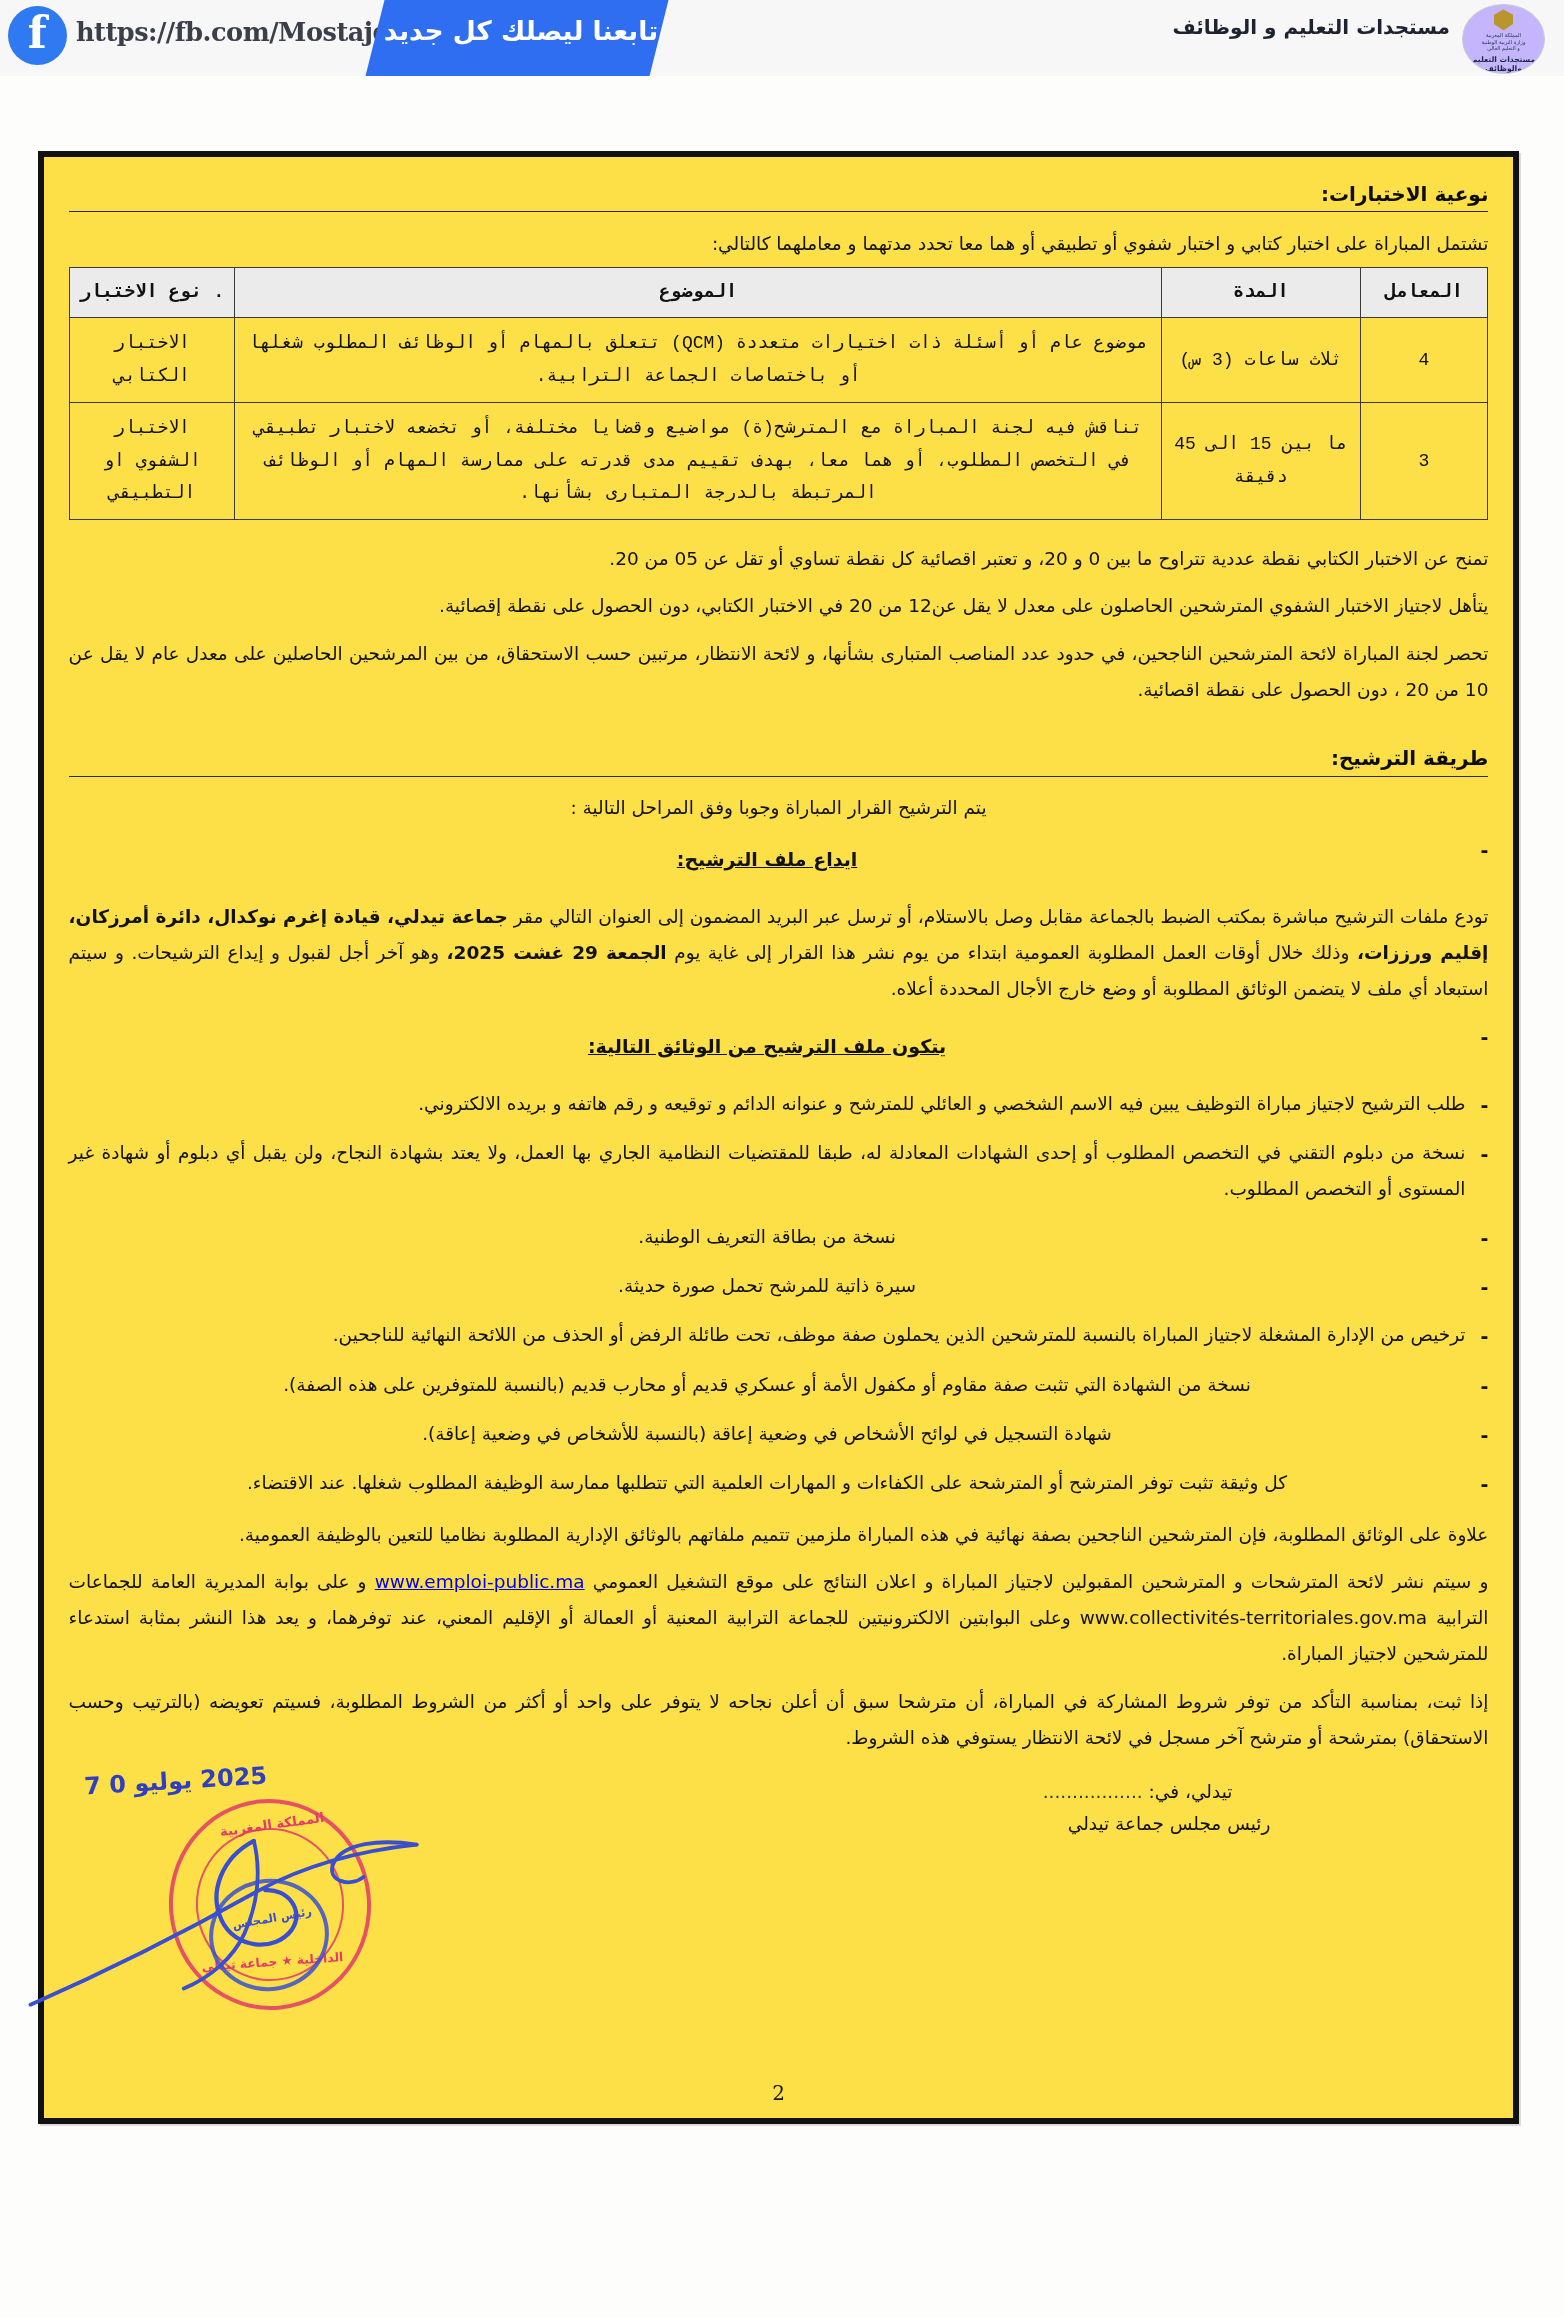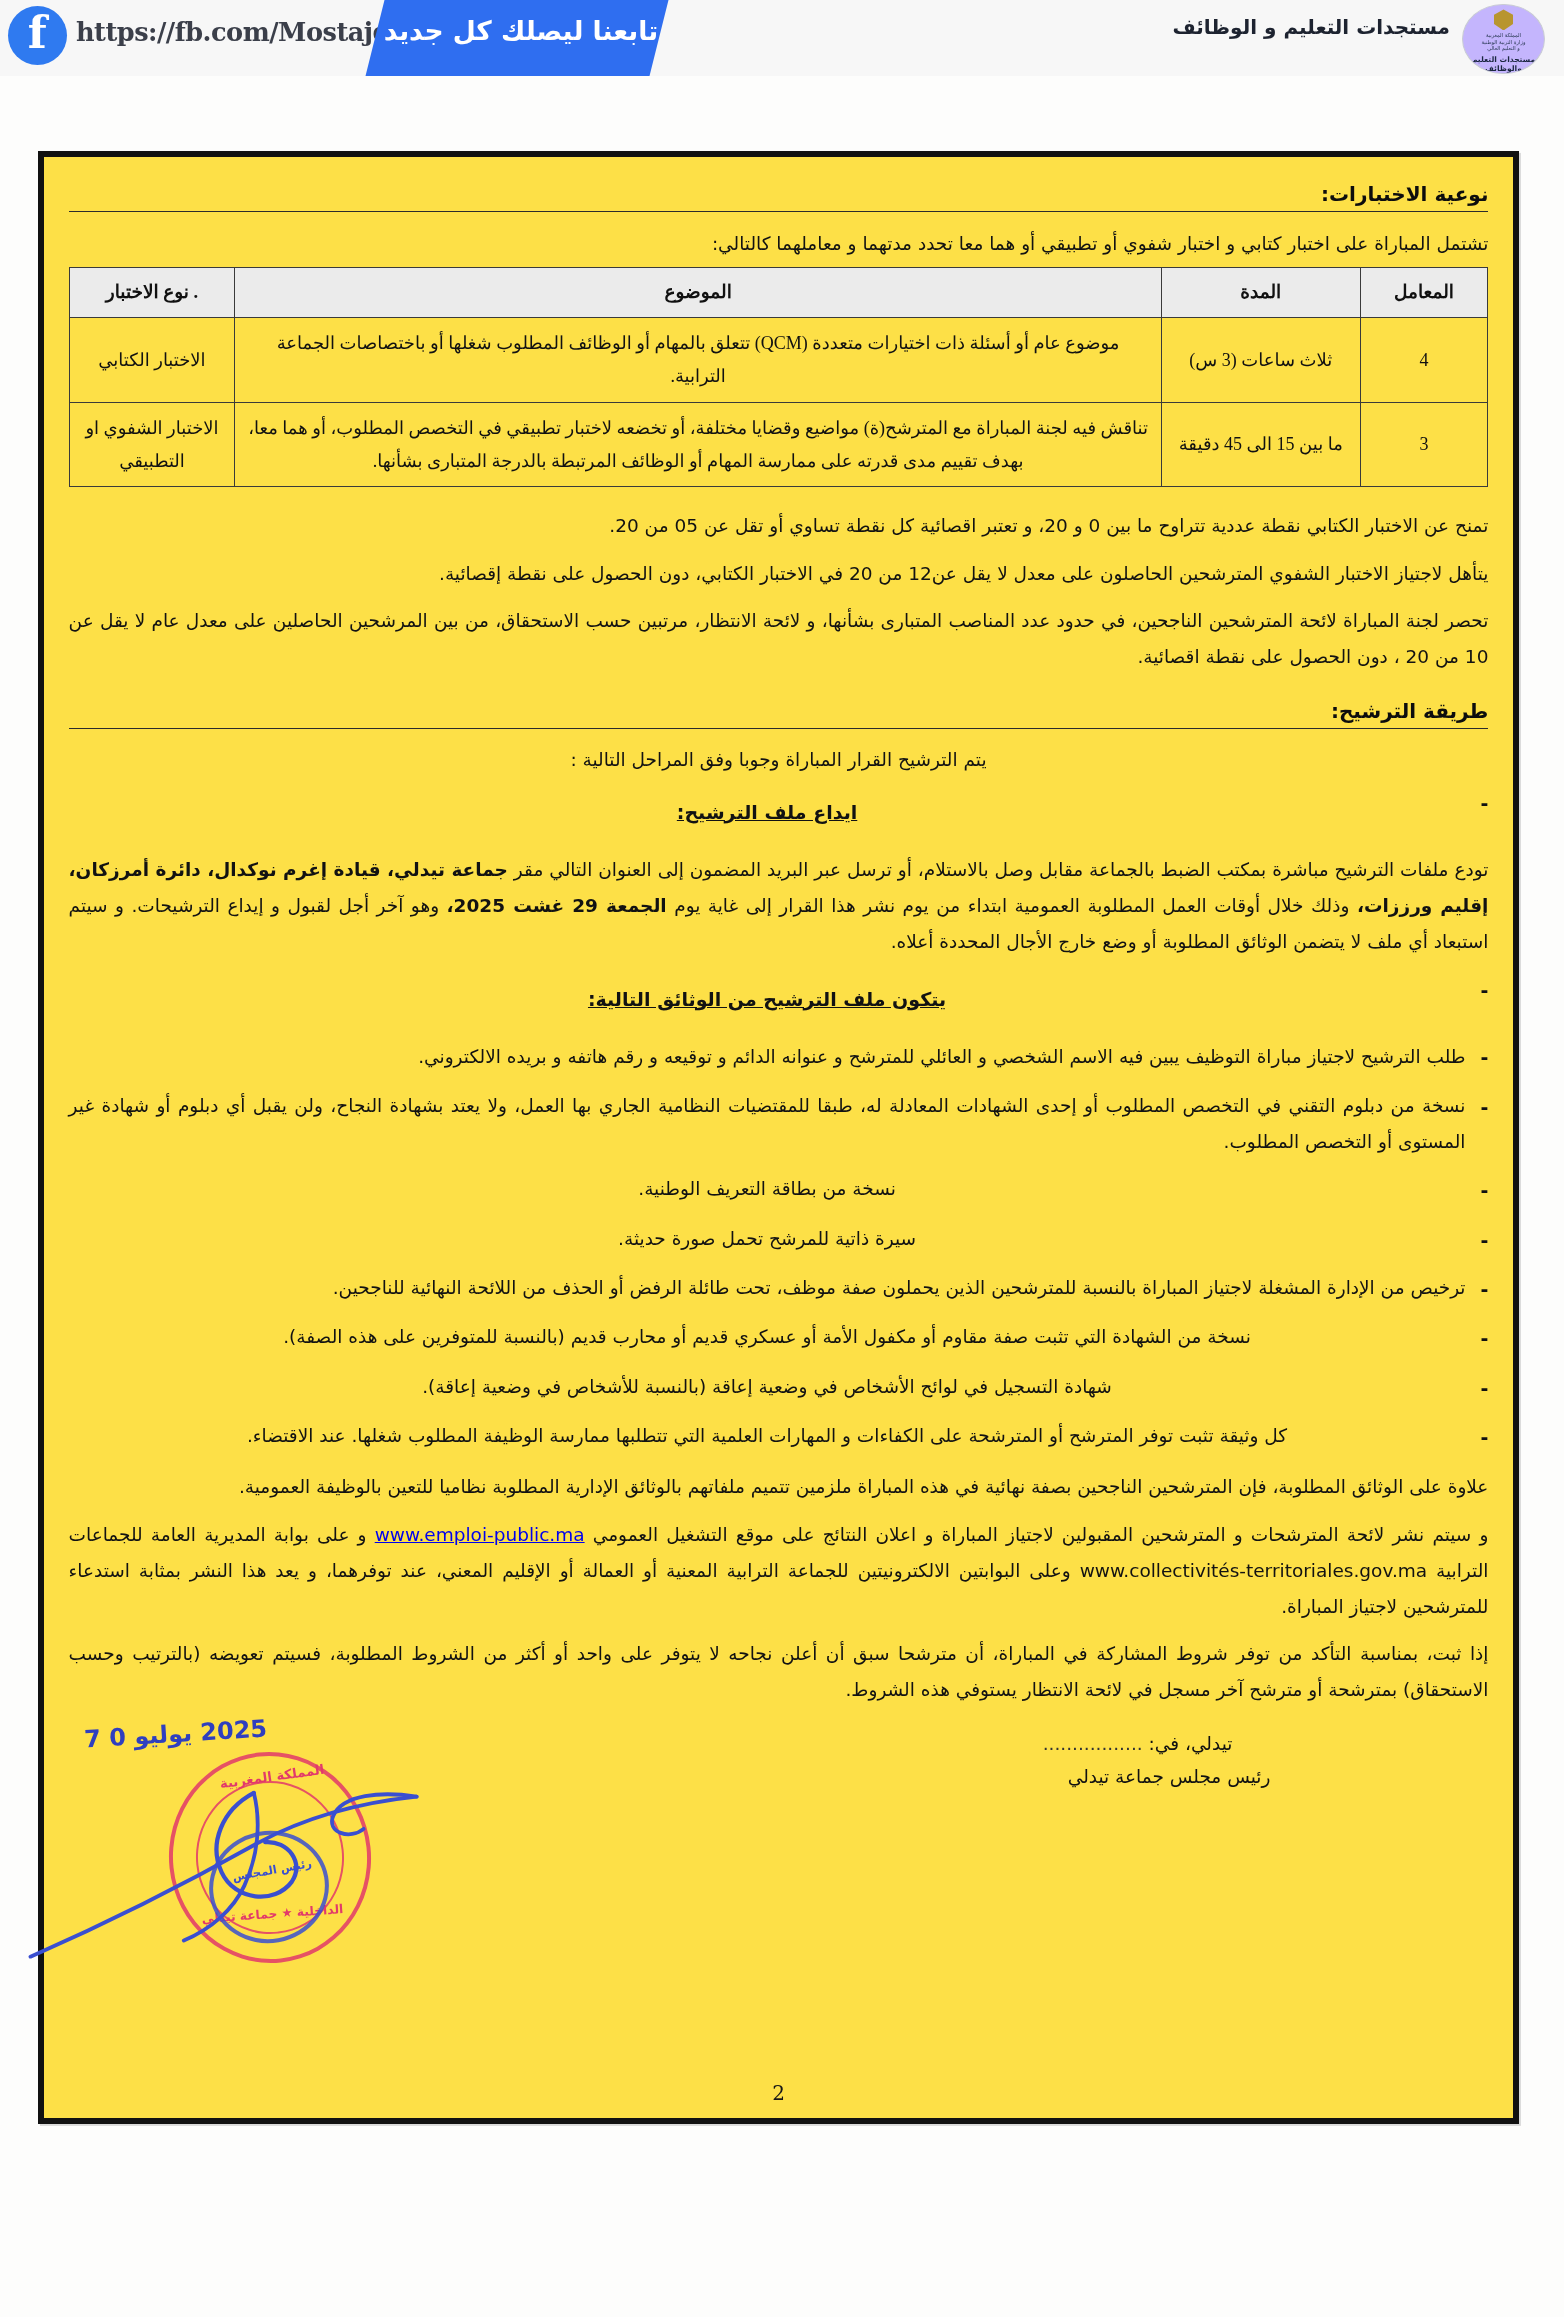--- a/index.html
+++ b/index.html
@@ -102,21 +102,21 @@
     border-collapse:collapse;width:100%;margin:5.7px 0 21px 0;
     direction:rtl;
   }
   table.exam-table th,table.exam-table td{
     border:1.5px solid #3a3a3a;
     padding:9.5px 11.4px;
     font-size:18px;
     color:#111111;
     vertical-align:middle;
     line-height:1.8;
-    font-family:Liberation Serif, serif;
+    font-family:Liberation Mono, monospace;
   }
   table.exam-table th{
     background:#ebebeb;
     font-weight:bold;
     text-align:center;
     font-size:18.5px;
     padding:7.6px 9.5px;
   }
   td.c-type{width:142px;text-align:center;font-size:18px;}
   td.c-subject{text-align:center;}
@@ -245,21 +245,21 @@
           <td class="c-subject">تناقش فيه لجنة المباراة مع المترشح(ة) مواضيع وقضايا مختلفة، أو تخضعه لاختبار تطبيقي في التخصص المطلوب، أو هما معا، بهدف تقييم مدى قدرته على ممارسة المهام أو الوظائف المرتبطة بالدرجة المتبارى بشأنها.</td>
           <td class="c-type">الاختبار الشفوي او التطبيقي</td>
         </tr>
       </tbody>
     </table>
 
     <p class="para">تمنح عن الاختبار الكتابي نقطة عددية تتراوح ما بين 0 و 20، و تعتبر اقصائية كل نقطة تساوي أو تقل عن 05 من 20.</p>
     <p class="para">يتأهل لاجتياز الاختبار الشفوي المترشحين الحاصلون على معدل لا يقل عن12 من 20 في الاختبار الكتابي، دون الحصول على نقطة إقصائية.</p>
     <p class="para">تحصر لجنة المباراة لائحة المترشحين الناجحين، في حدود عدد المناصب المتبارى بشأنها، و لائحة الانتظار، مرتبين حسب الاستحقاق، من بين المرشحين الحاصلين على معدل عام لا يقل عن 10 من 20 ، دون الحصول على نقطة اقصائية.</p>
 
-    <div class="sec-head" style="margin-top:23px;">طريقة الترشيح:</div>
+    <div class="sec-head" style="margin-top:38px;">طريقة الترشيح:</div>
     <hr class="rule">
 
     <p class="para center-ish tight">يتم الترشيح القرار المباراة وجوبا وفق المراحل التالية :</p>
 
     <div class="dash-row center">
       <span class="dash-mark">-</span>
       <span class="dash-text">
           <span class="bullet-head">ايداع ملف الترشيح:</span>
         </span>
     </div>

